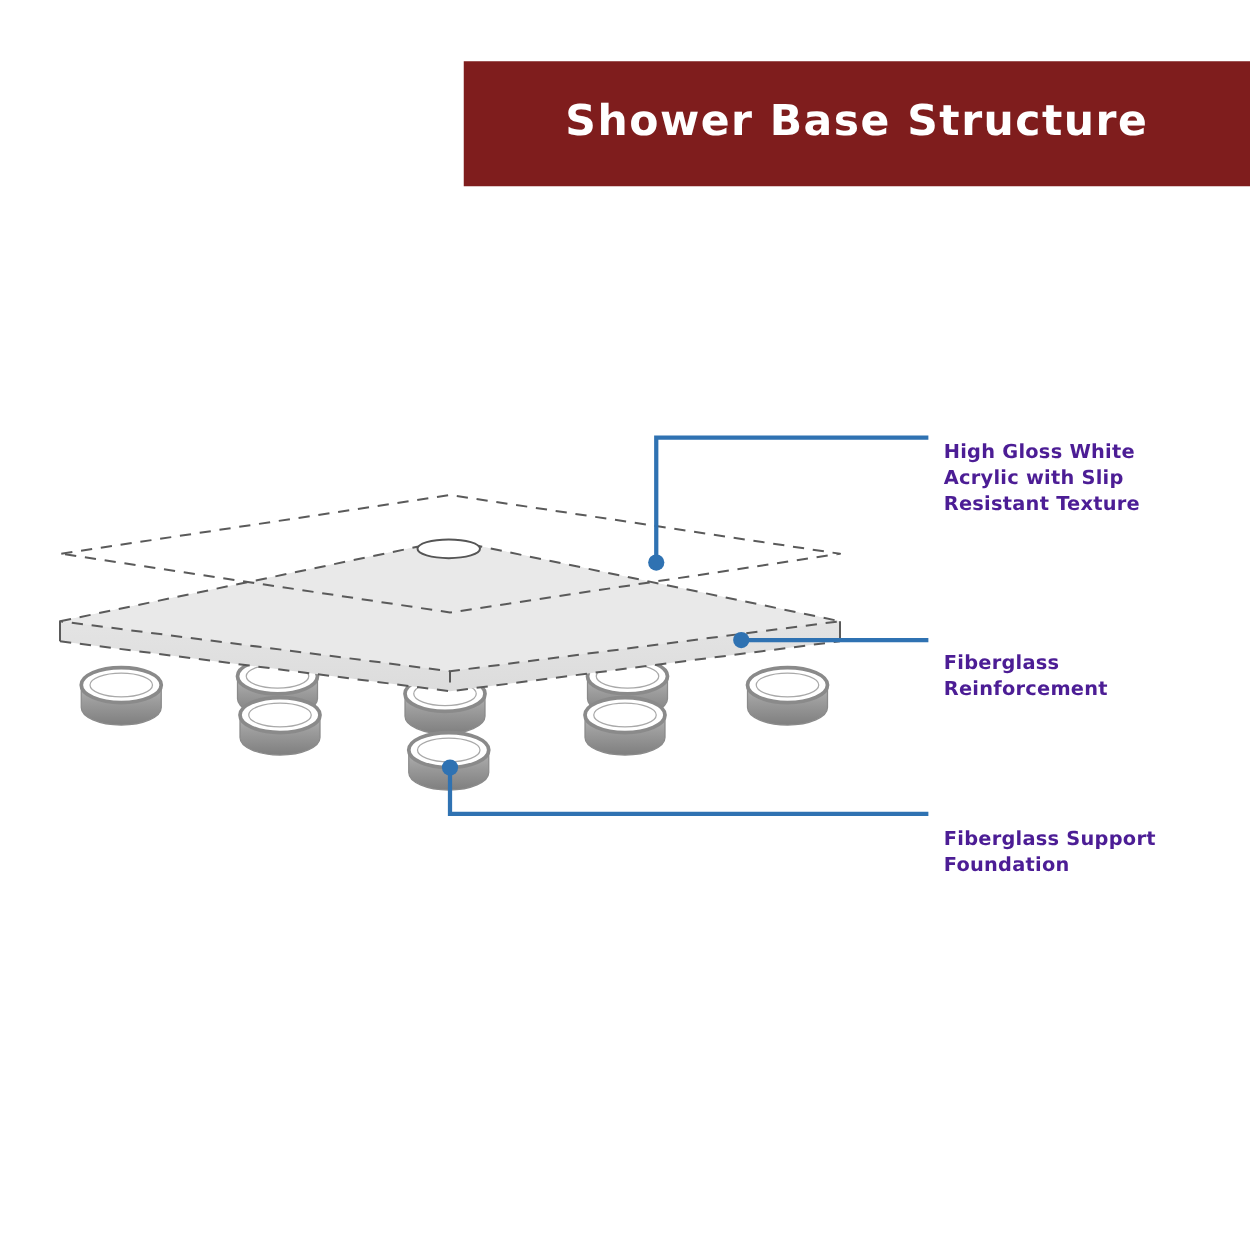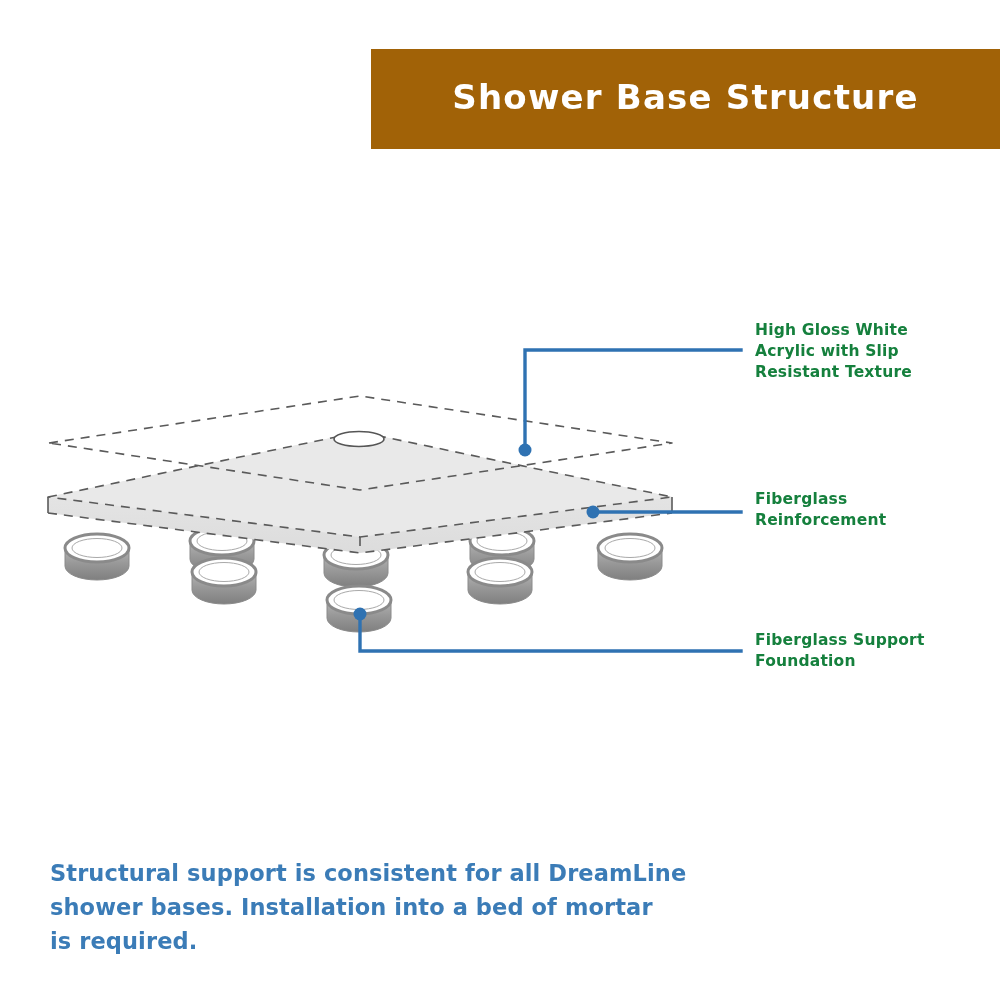--- a/index.html
+++ b/index.html
@@ -25,21 +25,21 @@
     background: #ffffff;
   }
 
   
   .title-banner {
     position: absolute;
     left: 371px;
     top: 49px;
     width: 629px;
     height: 100px;
-    background: #a16207;
+    background: #7f1d1d;
     box-sizing: border-box;
   }
   .title-text {
     position: absolute;
     left: 0;
     right: 0;
     top: 28px;
     text-align: center;
     color: #ffffff;
     font-family: "DejaVu Sans", sans-serif;
@@ -55,27 +55,28 @@
     left: 0;
     top: 0;
     width: 1000px;
     height: 1000px;
     pointer-events: none;
   }
 
   
   .callout-label {
     position: absolute;
-    color: #15803d;
+    color: #4c1d95;
     font-family: "DejaVu Sans", sans-serif;
     font-weight: bold;
     font-size: 15.5px;
     line-height: 21px;
     letter-spacing: 0.2px;
     white-space: pre-line;
+    margin-top: 31px;
   }
   .callout-1 { left: 755px; top: 320px; }
   .callout-2 { left: 755px; top: 489px; }
   .callout-3 { left: 755px; top: 630px; }
 
   
   .caption {
     position: absolute;
     left: 50px;
     top: 856px;
@@ -209,17 +210,14 @@
   <div class="callout-label callout-1">High Gloss White
 Acrylic with Slip
 Resistant Texture</div>
 
   <div class="callout-label callout-2">Fiberglass
 Reinforcement</div>
 
   <div class="callout-label callout-3">Fiberglass Support
 Foundation</div>
 
-  <div class="caption">Structural support is consistent for all DreamLine
-shower bases. Installation into a bed of mortar
-is required.</div>
 
 </div>
 
 </body></html>

